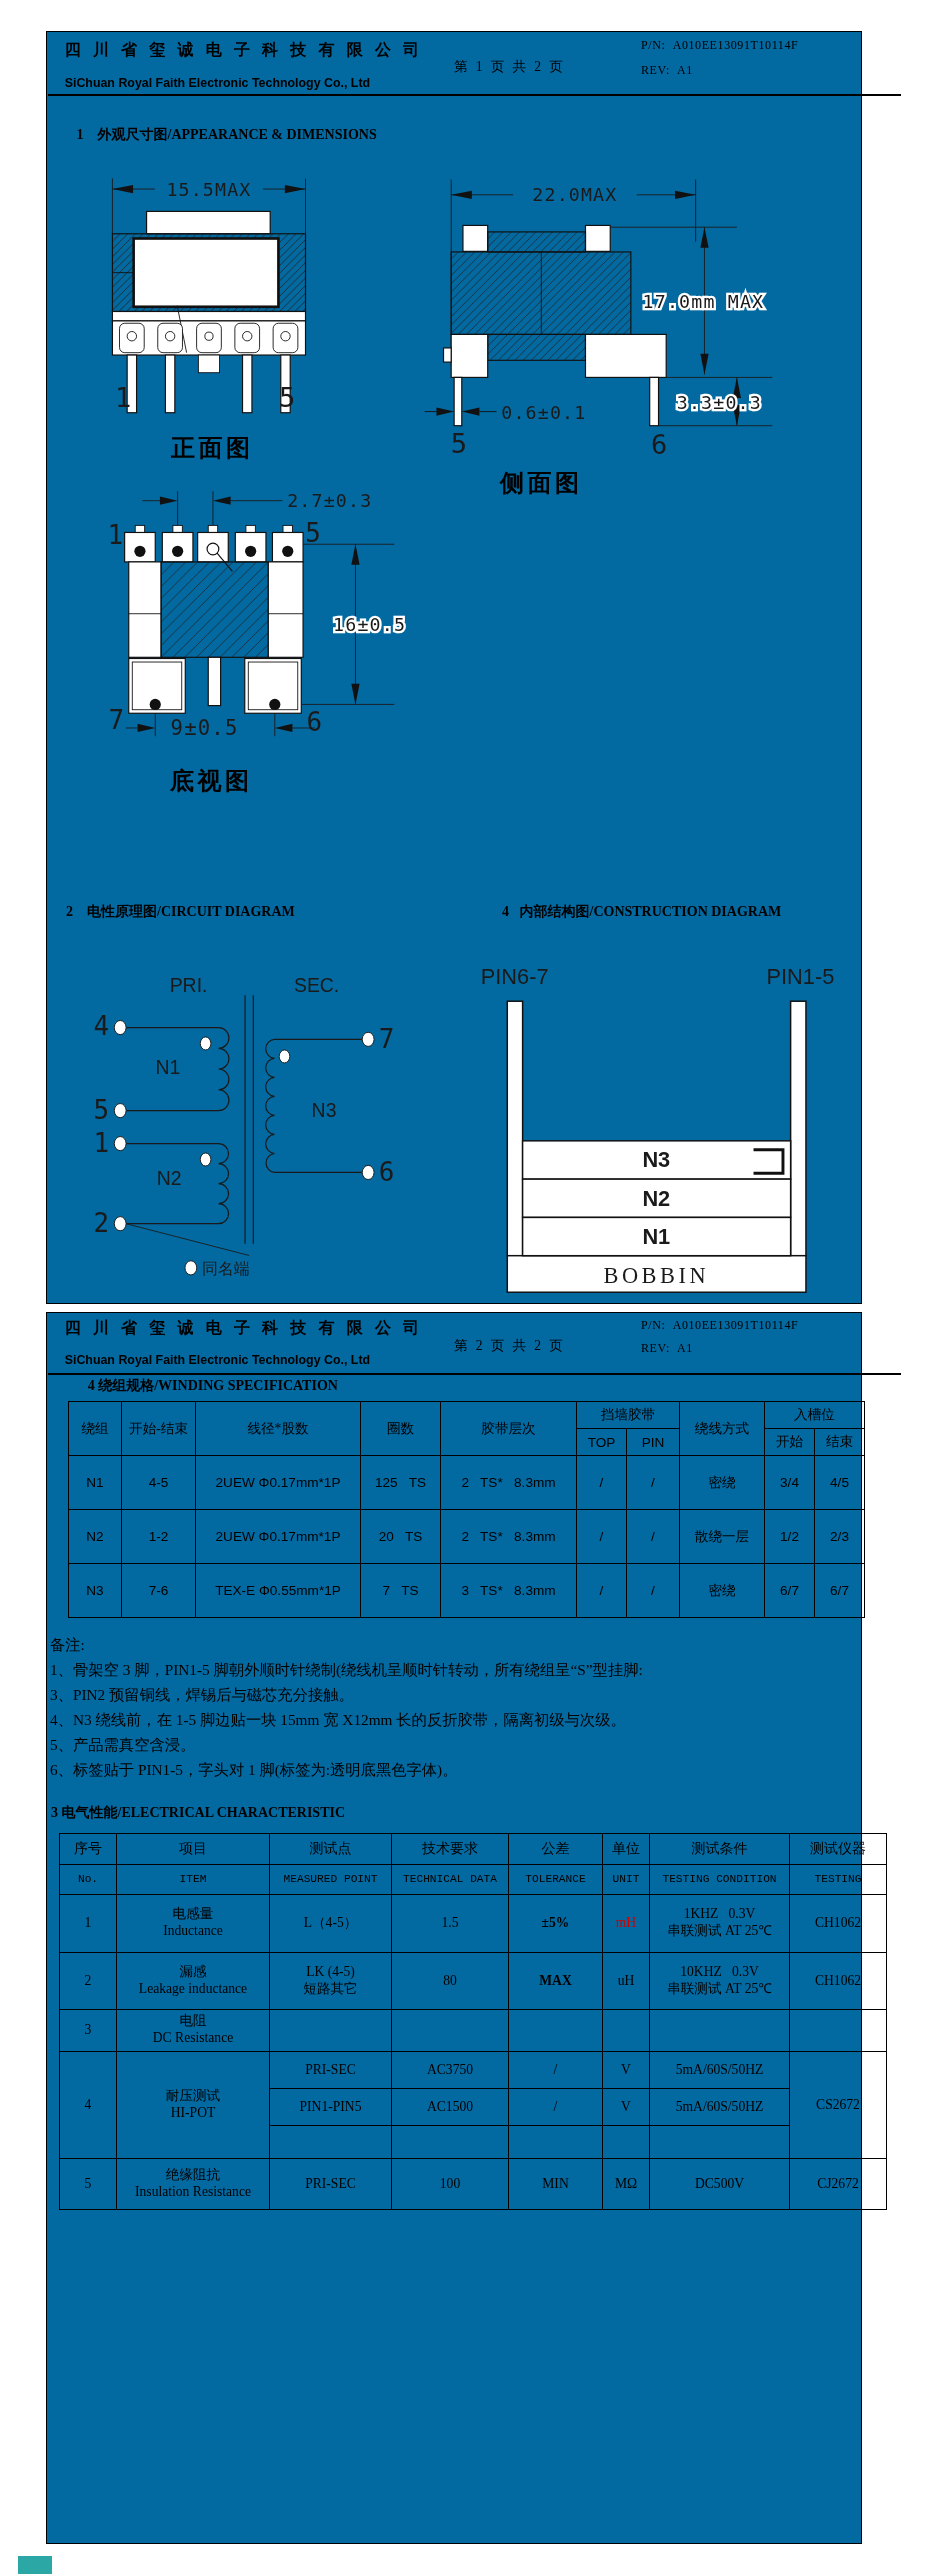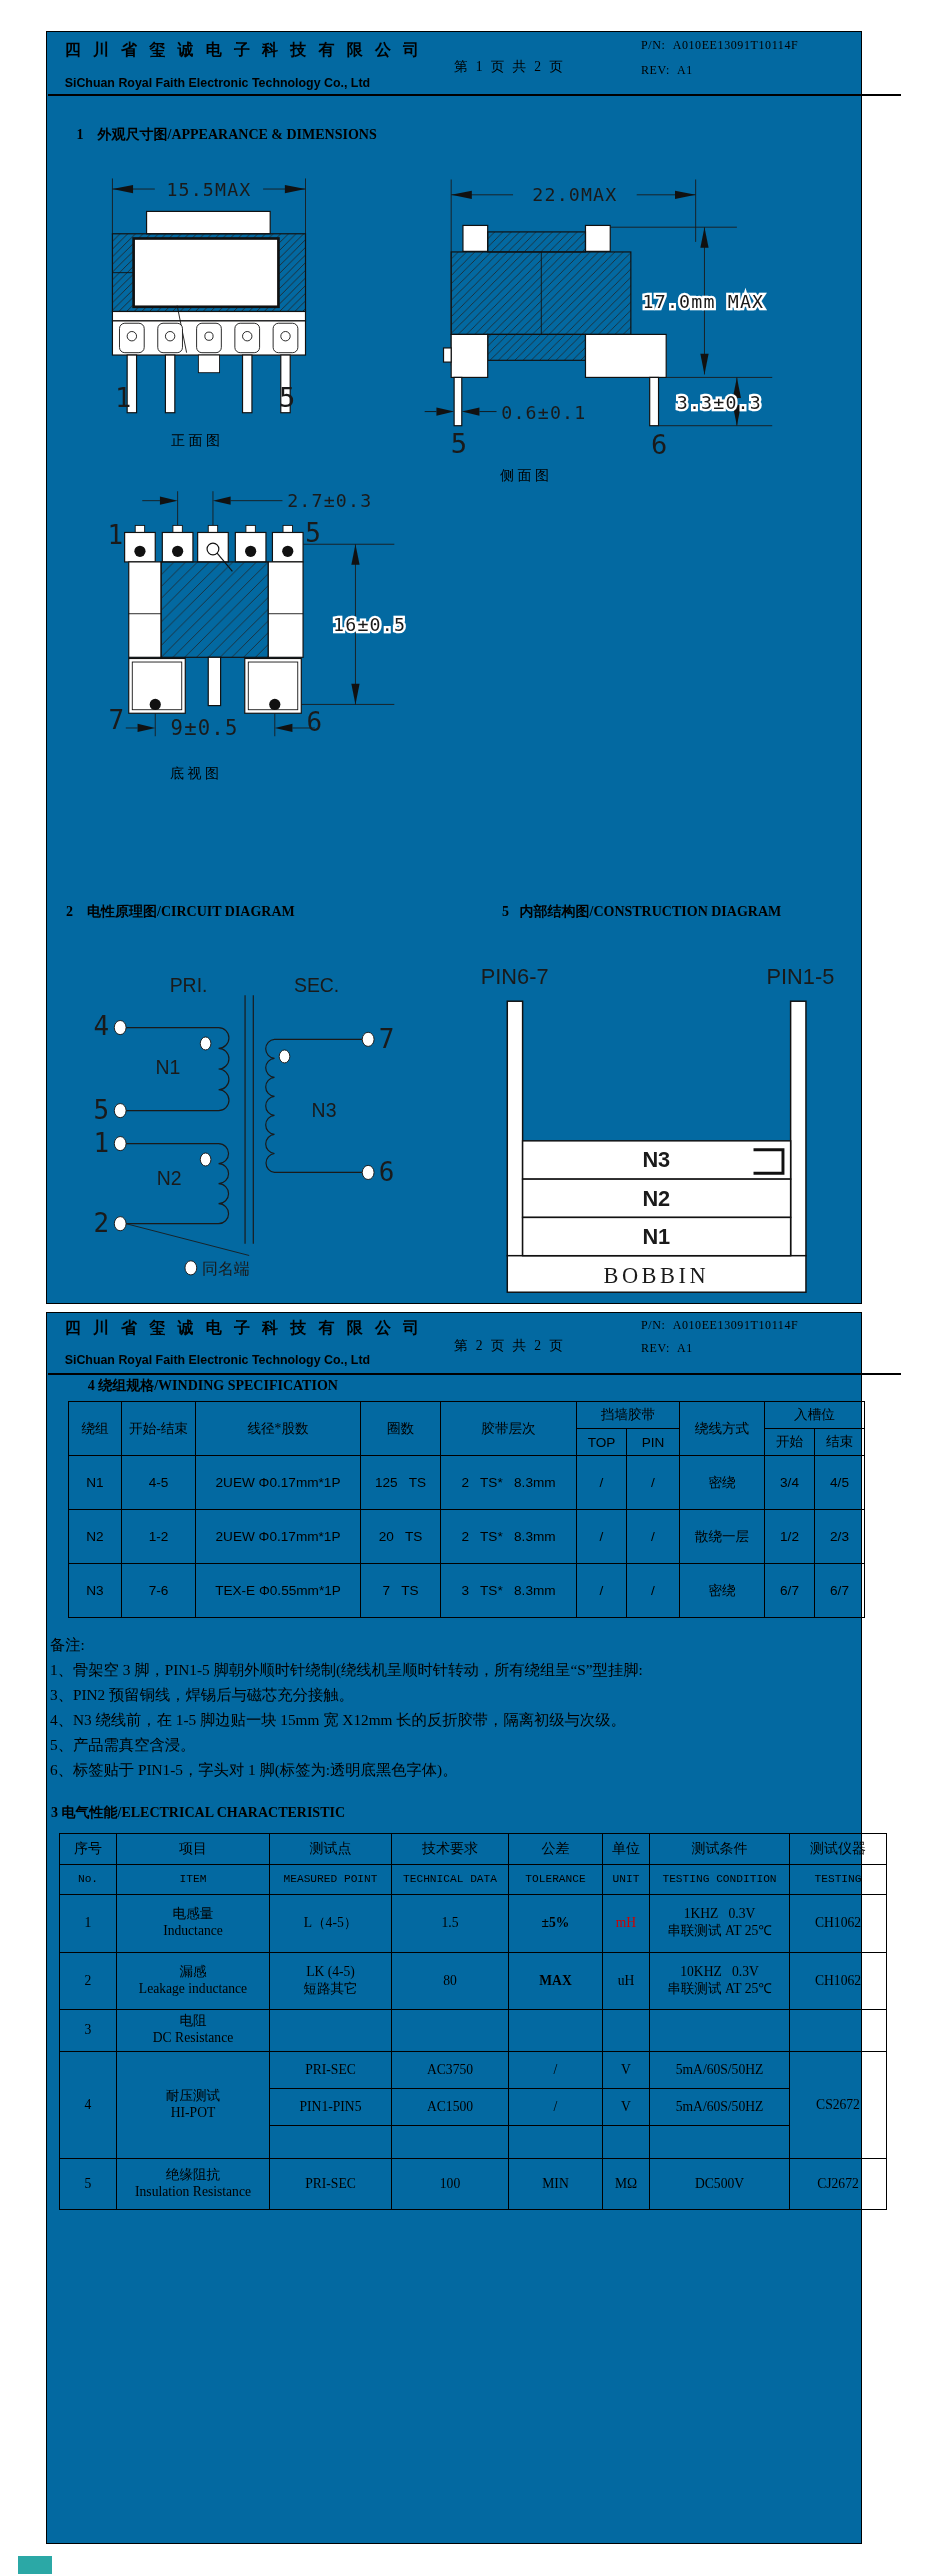--- a/index.html
+++ b/index.html
@@ -6,21 +6,21 @@
   body{width:935px;height:2576px;position:relative;background:#fff;color:#000;
        font-family:"Liberation Serif",serif;}
   .abs{position:absolute;}
   .page{position:absolute;left:46px;width:816px;border:1.5px solid #000;background:#0369a1;box-sizing:border-box;}
   .co-cn{font-size:16px;font-weight:bold;letter-spacing:4.1px;white-space:pre;}
   .co-en{font-size:12.4px;font-weight:bold;font-family:"Liberation Sans",sans-serif;}
   .pginfo{font-size:13.6px;letter-spacing:2.4px;}
   .pn{font-size:12px;letter-spacing:0.6px;}
   .rule{position:absolute;background:#000;height:2.4px;}
   .sec-title{font-size:14px;font-weight:bold;white-space:pre;}
-  .caption{font-size:14px;letter-spacing:3.5px;font-weight:400;}
+  .caption{font-size:24px;letter-spacing:3.5px;font-weight:700;}
   svg{position:absolute;overflow:visible;}
   svg text{fill:#1a1a1a;}
   .svgdim{font-family:"DejaVu Sans Mono",monospace;font-size:31px;letter-spacing:2px;}
   .svgnum{font-family:"DejaVu Sans Mono",monospace;font-size:46px;}
   .svglab{font-family:"Liberation Sans",sans-serif;font-size:33px;}
   .svglab2{font-family:"Liberation Sans",sans-serif;font-size:37px;}
   .halo{paint-order:stroke;stroke:#fff;stroke-width:8px;}
   table{border-collapse:collapse;table-layout:fixed;}
   td,th{border:1.2px solid #000;padding:0 2.4px;text-align:center;vertical-align:middle;
         font-weight:normal;overflow:hidden;}
@@ -205,21 +205,21 @@
   <circle cx="114" cy="376" r="9.5" fill="#111"></circle>
   <circle cx="317" cy="376" r="9.5" fill="#111"></circle>
   <text class="svgnum" x="46" y="104" text-anchor="middle" style="font-size:44px;">1</text>
   <text class="svgnum" x="382" y="101" text-anchor="middle" style="font-size:44px;">5</text>
   <text class="svgnum" x="48" y="418" text-anchor="middle" style="font-size:44px;">7</text>
   <text class="svgnum" x="384" y="421" text-anchor="middle" style="font-size:44px;">6</text>
 </svg>
 <div class="abs caption" style="left:170px;top:765px;">底视图</div>
 
 <div class="abs sec-title" style="left:66px;top:903px;">2    电性原理图/CIRCUIT DIAGRAM</div>
-<div class="abs sec-title" style="left:502px;top:903px;">5   内部结构图/CONSTRUCTION DIAGRAM</div>
+<div class="abs sec-title" style="left:502px;top:903px;">4   内部结构图/CONSTRUCTION DIAGRAM</div>
 
 <svg style="left:71px;top:961px;" width="354" height="321" viewBox="0 0 600 545">
   <text class="svglab" x="167" y="52">PRI.</text>
   <text class="svglab" x="378" y="52">SEC.</text>
   <g stroke="#1a1a1a" stroke-width="2" fill="none">
     <path d="M295,58 V480 M309,58 V480"></path>
     <path d="M93,113 H250 a17.5,17.5 0 0 1 0,35.2 a17.5,17.5 0 0 1 0,35.2 a17.5,17.5 0 0 1 0,35.2 a17.5,17.5 0 0 1 0,35.4 H93"></path>
     <path d="M93,310 H250 a17,17 0 0 1 0,34 a17,17 0 0 1 0,34 a17,17 0 0 1 0,34 a17,17 0 0 1 0,34 H93"></path>
     <path d="M494,133 H345 a16.2,16.2 0 0 0 0,32.3 a16.2,16.2 0 0 0 0,32.3 a16.2,16.2 0 0 0 0,32.3 a16.2,16.2 0 0 0 0,32.3 a16.2,16.2 0 0 0 0,32.3 a16.2,16.2 0 0 0 0,32.3 a16.2,16.2 0 0 0 0,32.2 H494"></path>
     <path d="M93,446 L302,500" stroke-width="1.5"></path>

